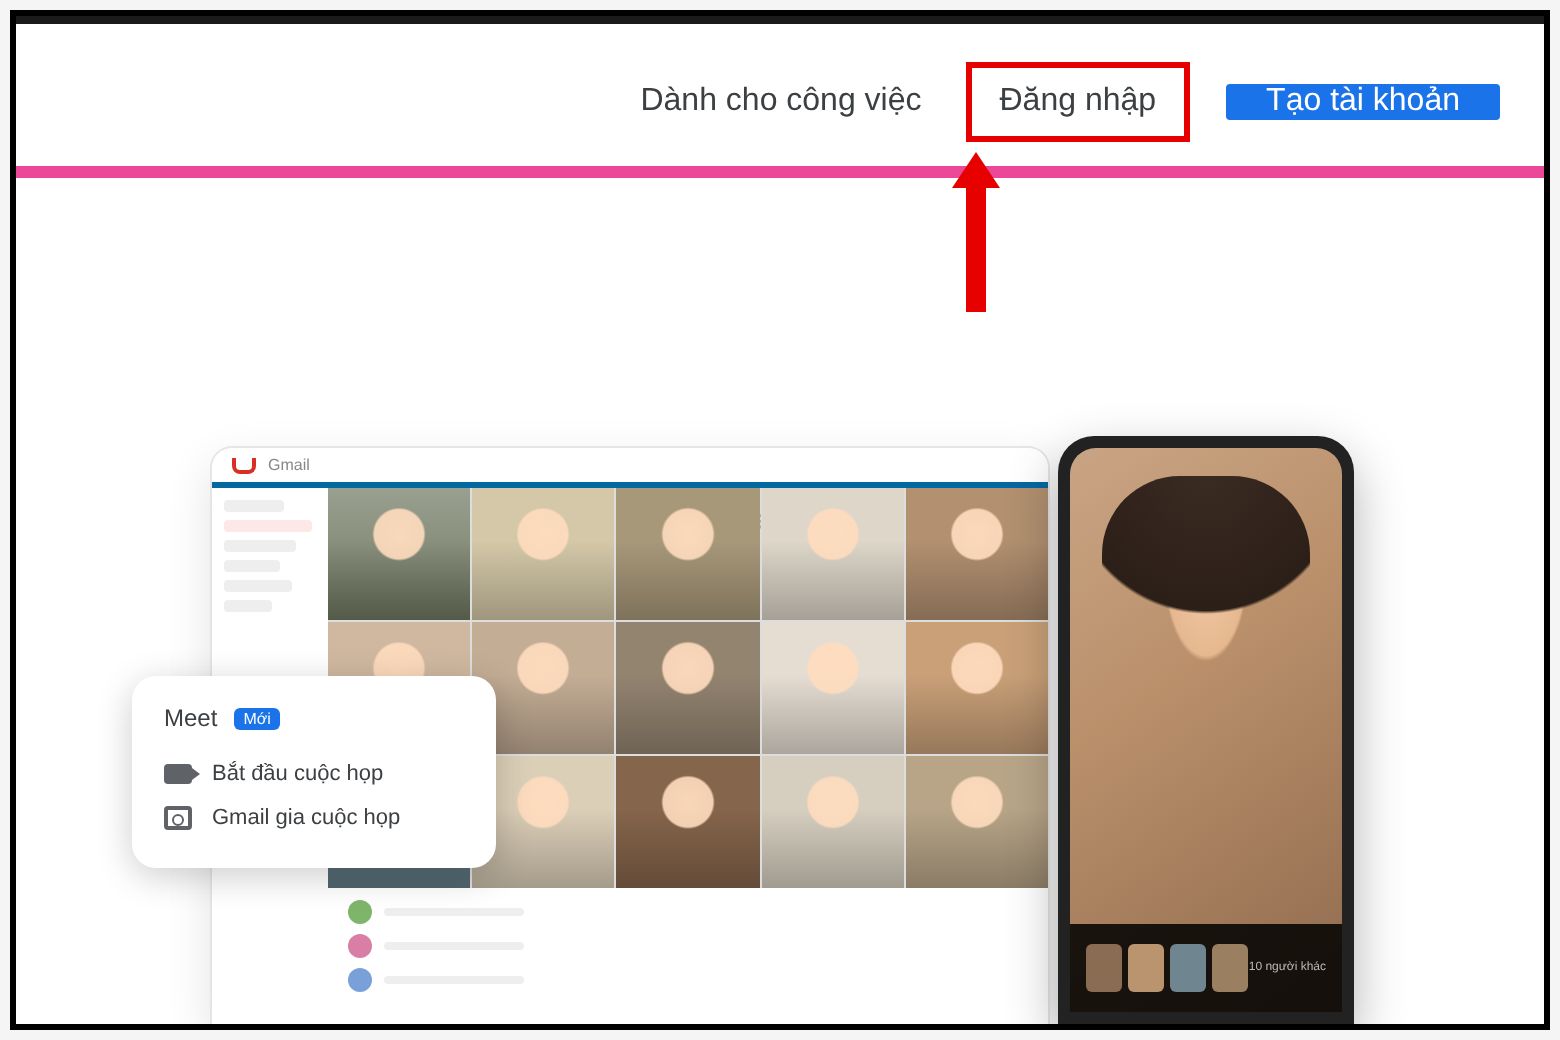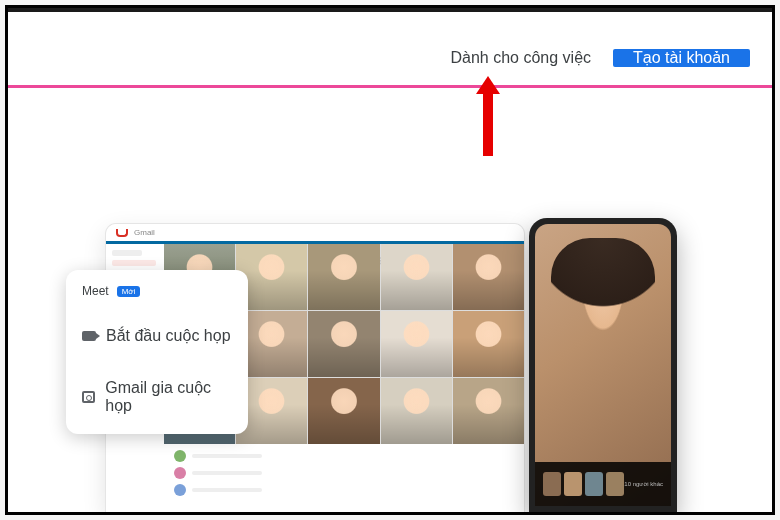--- a/index.html
+++ b/index.html
@@ -1,20 +1,20 @@
 <!DOCTYPE html>
 <html><head>
   <meta charset="utf-8">
   <style>
     * { margin: 0; padding: 0; box-sizing: border-box; }
     body { width: 780px; height: 520px; font-family: -apple-system, Arial, sans-serif; background: #f5f5f5; display: flex; justify-content: center; align-items: center; }
     .page-wrap { width: 770px; height: 510px; background: #000; padding: 3px; }
     .page-inner { width: 100%; height: 100%; background: #fff; position: relative; overflow: hidden; }
     .topbar { position: absolute; top: 0; left: 0; right: 0; height: 4px; background: #1a1a1a; }
-    .header { display: flex; justify-content: flex-end; align-items: center; gap: 18px; padding: 18px 22px 12px 0; border-bottom: 3px solid #ec4899; margin-top: 17px; }
+    .header { display: flex; justify-content: flex-end; align-items: center; gap: 18px; padding: 18px 22px 12px 0; border-bottom: 6px solid #ec4899; margin-top: 5px; }
     .header-link { font-size: 16px; color: #3c4043; cursor: pointer; padding: 6px 4px; }
     .header-link.highlight { border: 3px solid #e60000; padding: 8px 14px; }
     .btn-primary { background: #1a73e8; color: #fff; border: none; padding: 0 20px; font-size: 16px; font-weight: 500; cursor: pointer; border-radius: 2px; }
     .arrow-annot { position: absolute; top: 68px; left: 468px; }
     .arrow-annot .shaft { width: 10px; height: 62px; background: #e60000; margin-left: 7px; }
     .arrow-annot .head { width: 0; height: 0; border-left: 12px solid transparent; border-right: 12px solid transparent; border-bottom: 18px solid #e60000; }
     .hero { position: absolute; bottom: 0; left: 0; right: 0; height: 330px; }
     .laptop { position: absolute; left: 98px; bottom: 0; width: 418px; height: 288px; background: #fafafa; border-radius: 10px 10px 0 0; box-shadow: 0 0 0 1px #e5e5e5, 0 8px 24px rgba(0,0,0,.12); overflow: hidden; }
     .laptop-topbar { height: 20px; background: #fff; border-bottom: 3px solid #0369a1; display: flex; align-items: center; padding: 0 10px; gap: 6px; }
     .m-logo { width: 12px; height: 8px; border: 2px solid #d93025; border-top: none; border-radius: 0 0 4px 4px; }
@@ -31,21 +31,21 @@
     .t5 { background:#d0b8a0; } .t6 { background:#c4ad95; } .t7 { background:#938470; } .t8 { background:#e5ddd2; } .t9 { background:#c9a078; }
     .t10{ background:#6a8490; } .t11{ background:#dccfb8; } .t12{ background:#85654b; } .t13{ background:#d6cfc0; } .t14{ background:#b8a588; }
     .lfooter { flex: 1; background: #fff; padding: 6px 10px; display: flex; flex-direction: column; gap: 5px; }
     .lf-row { display: flex; gap: 6px; align-items: center; }
     .lf-ava { width: 12px; height: 12px; border-radius: 50%; }
     .lf-bar { height: 4px; background: #eee; border-radius: 2px; flex: 0 0 70px; }
     .meet-pop { position: absolute; left: 58px; bottom: 78px; width: 182px; background: #fff; border-radius: 12px; box-shadow: 0 4px 18px rgba(0,0,0,.2); padding: 14px 16px; }
     .meet-title-wrap { display:flex; align-items:center; gap:8px; margin-bottom: 10px; }
     .meet-title { font-size: 12px; color: #3c4043; font-weight: 500; }
     .meet-badge { font-size: 8px; background:#1a73e8; color:#fff; padding:1px 5px; border-radius:3px; }
-    .meet-item { display: flex; align-items: center; gap: 10px; font-size: 16px; color: #3c4043; padding: 5px 0; margin-top: 24px; }
+    .meet-item { display: flex; align-items: center; gap: 10px; font-size: 11px; color: #3c4043; padding: 5px 0; }
     .mi-icon { width: 14px; height: 10px; background: #5f6368; border-radius: 2px; position: relative; }
     .mi-icon::after { content:''; position:absolute; right:-4px; top:2px; width:0; height:0; border-top:3px solid transparent; border-bottom:3px solid transparent; border-left:4px solid #5f6368; }
     .mi-icon2 { width:14px; height:12px; border:2px solid #5f6368; border-radius:2px; position:relative; }
     .mi-icon2::after { content:''; position:absolute; left:2px; top:2px; width:4px; height:4px; border:1.5px solid #5f6368; border-radius:50%; }
     .phone { position: absolute; right: 95px; bottom: 0; width: 148px; height: 294px; background: #222; border-radius: 18px 18px 0 0; padding: 6px; box-shadow: 0 10px 26px rgba(0,0,0,.3); }
     .phone-screen { width: 100%; height: 100%; background: linear-gradient(145deg,#c9a484 0%, #ba906b 40%, #8f6a4e 100%); border-radius: 13px 13px 0 0; position: relative; overflow: hidden; display:flex; flex-direction:column; }
     .phone-face { flex:1; position:relative; }
     .phone-face::before { content:''; position:absolute; top:30px; left:22px; right:22px; height:130px; background: radial-gradient(ellipse at 50% 25%, #f0c9a8 0%, #e6b88f 30%, transparent 32%), radial-gradient(circle at 35% 22%, #2b1e16 0%, #2b1e16 3%, transparent 4%), radial-gradient(circle at 62% 22%, #2b1e16 0%, #2b1e16 3%, transparent 4%); border-radius:50% 50% 44% 44%; }
     .hair { position:absolute; top:14px; left:16px; right:16px; height:160px; background: radial-gradient(circle at 50% 0%, #3a2b22 0%, #2c1f18 40%, transparent 41%); border-radius: 60px 60px 80px 80px; }
     .phone-bottom { height: 44px; background: rgba(0,0,0,.85); display:flex; align-items:center; justify-content: space-between; padding: 0 8px; }
@@ -56,20 +56,21 @@
   </style>
 </head>
 <body>
 
 <div class="page-wrap">
   <div class="page-inner">
     <div class="topbar"></div>
 
     <div class="header">
       <span class="header-link">Dành cho công việc</span>
+      <span class="header-link highlight">Đăng nhập</span>
       <button class="btn-primary">Tạo tài khoản</button>
     </div>
 
     <div class="arrow-annot">
       <div class="head"></div>
       <div class="shaft"></div>
     </div>
 
     <div class="hero">
 

